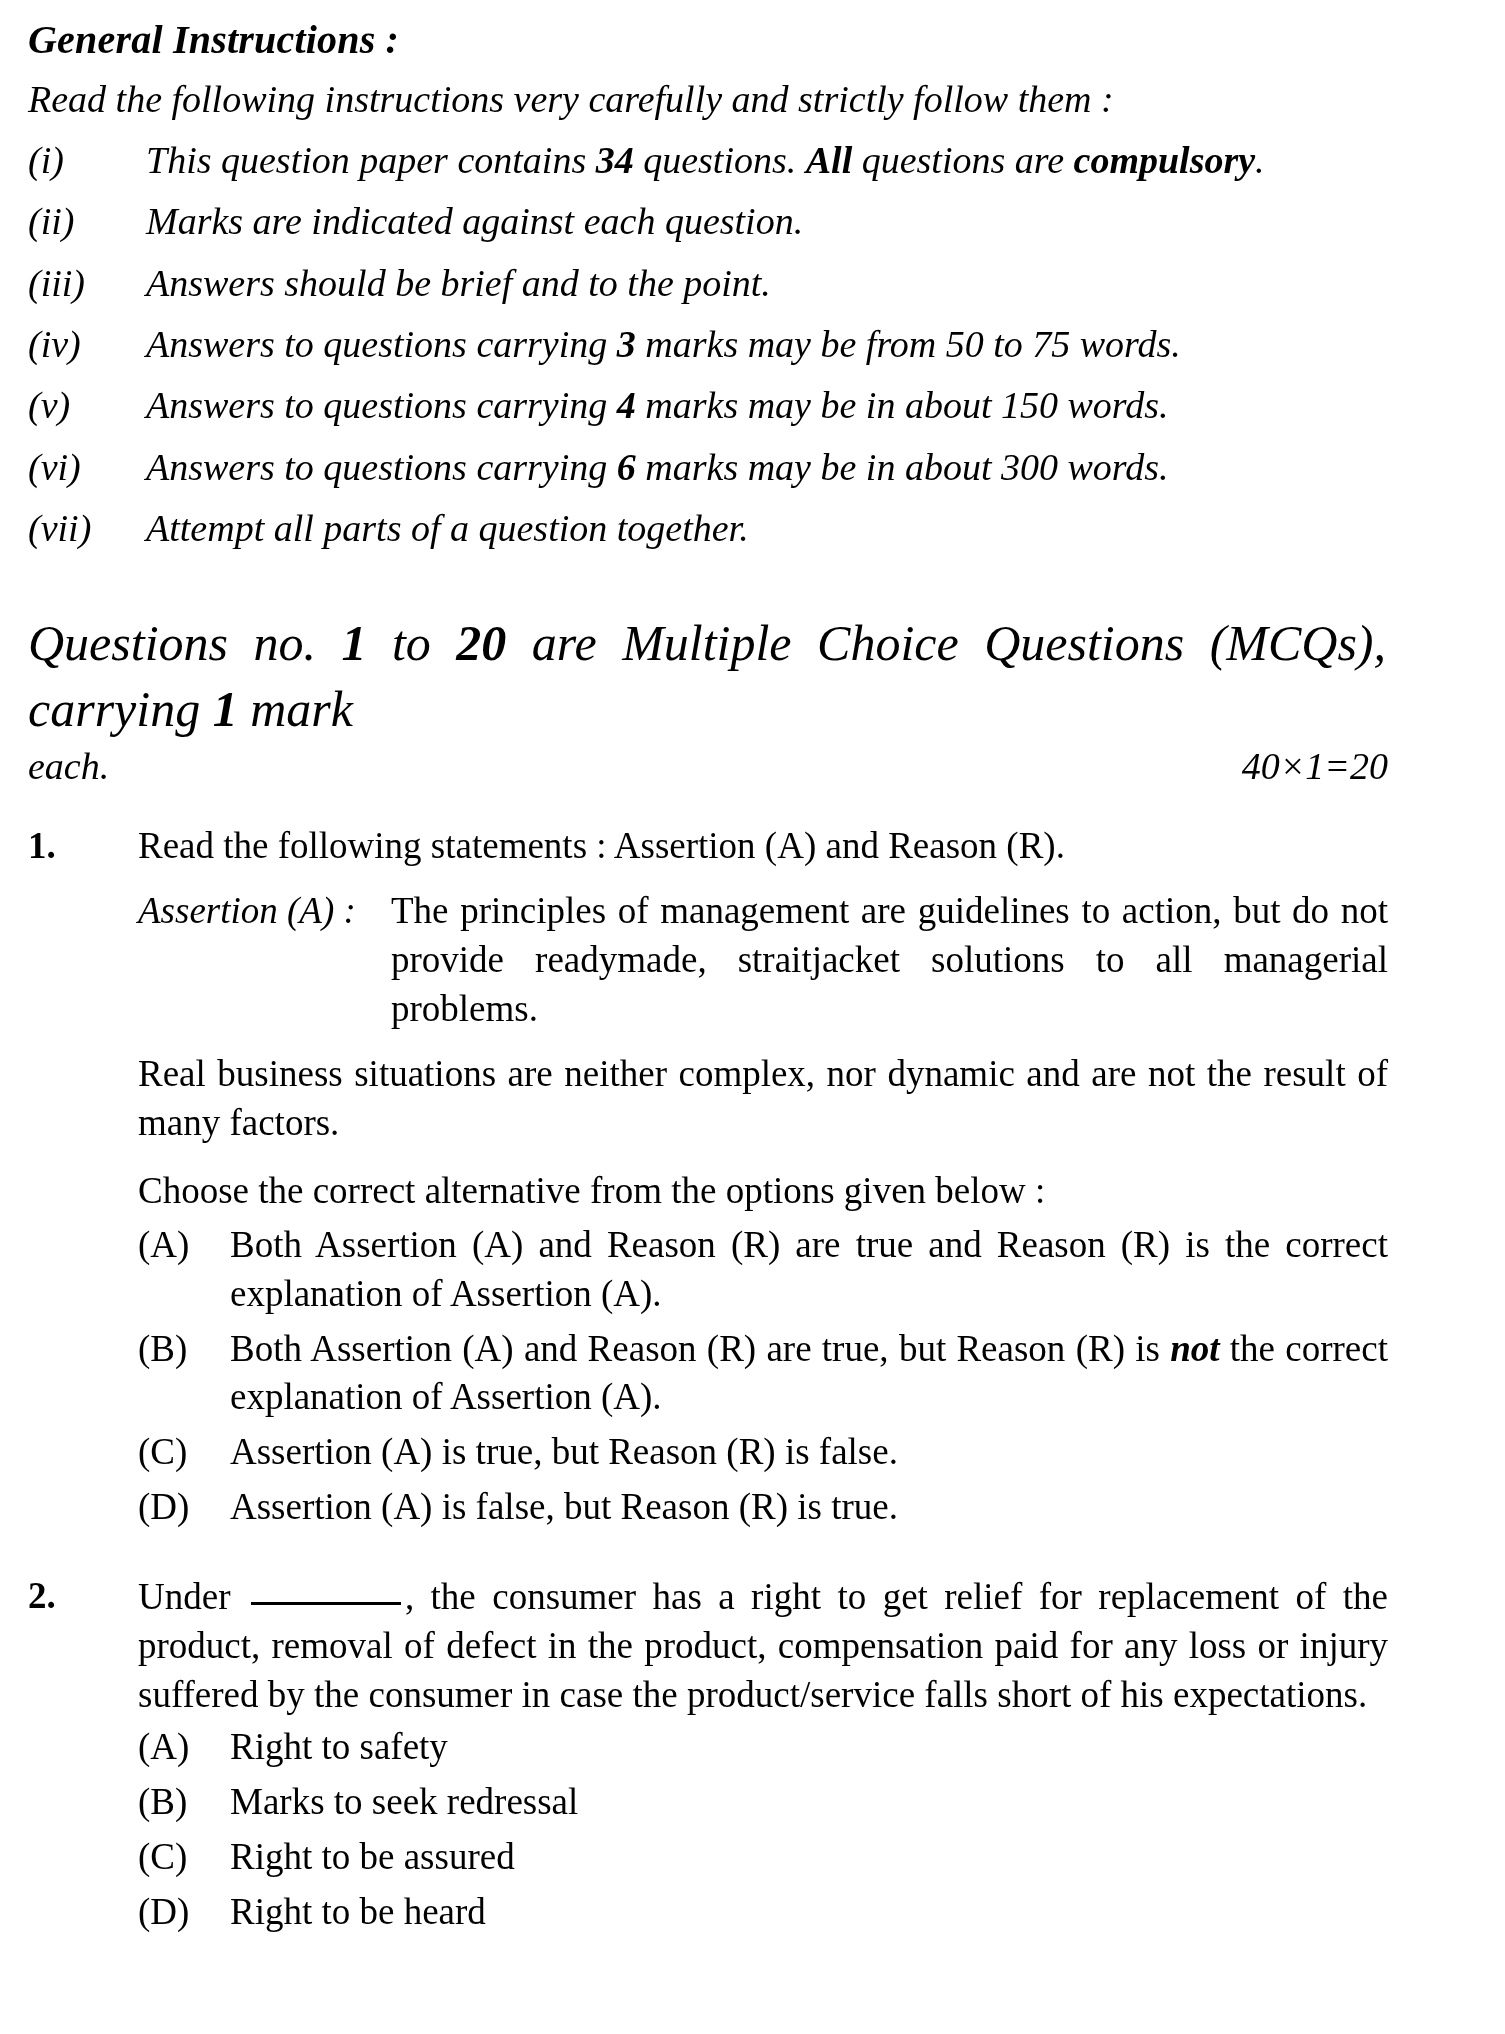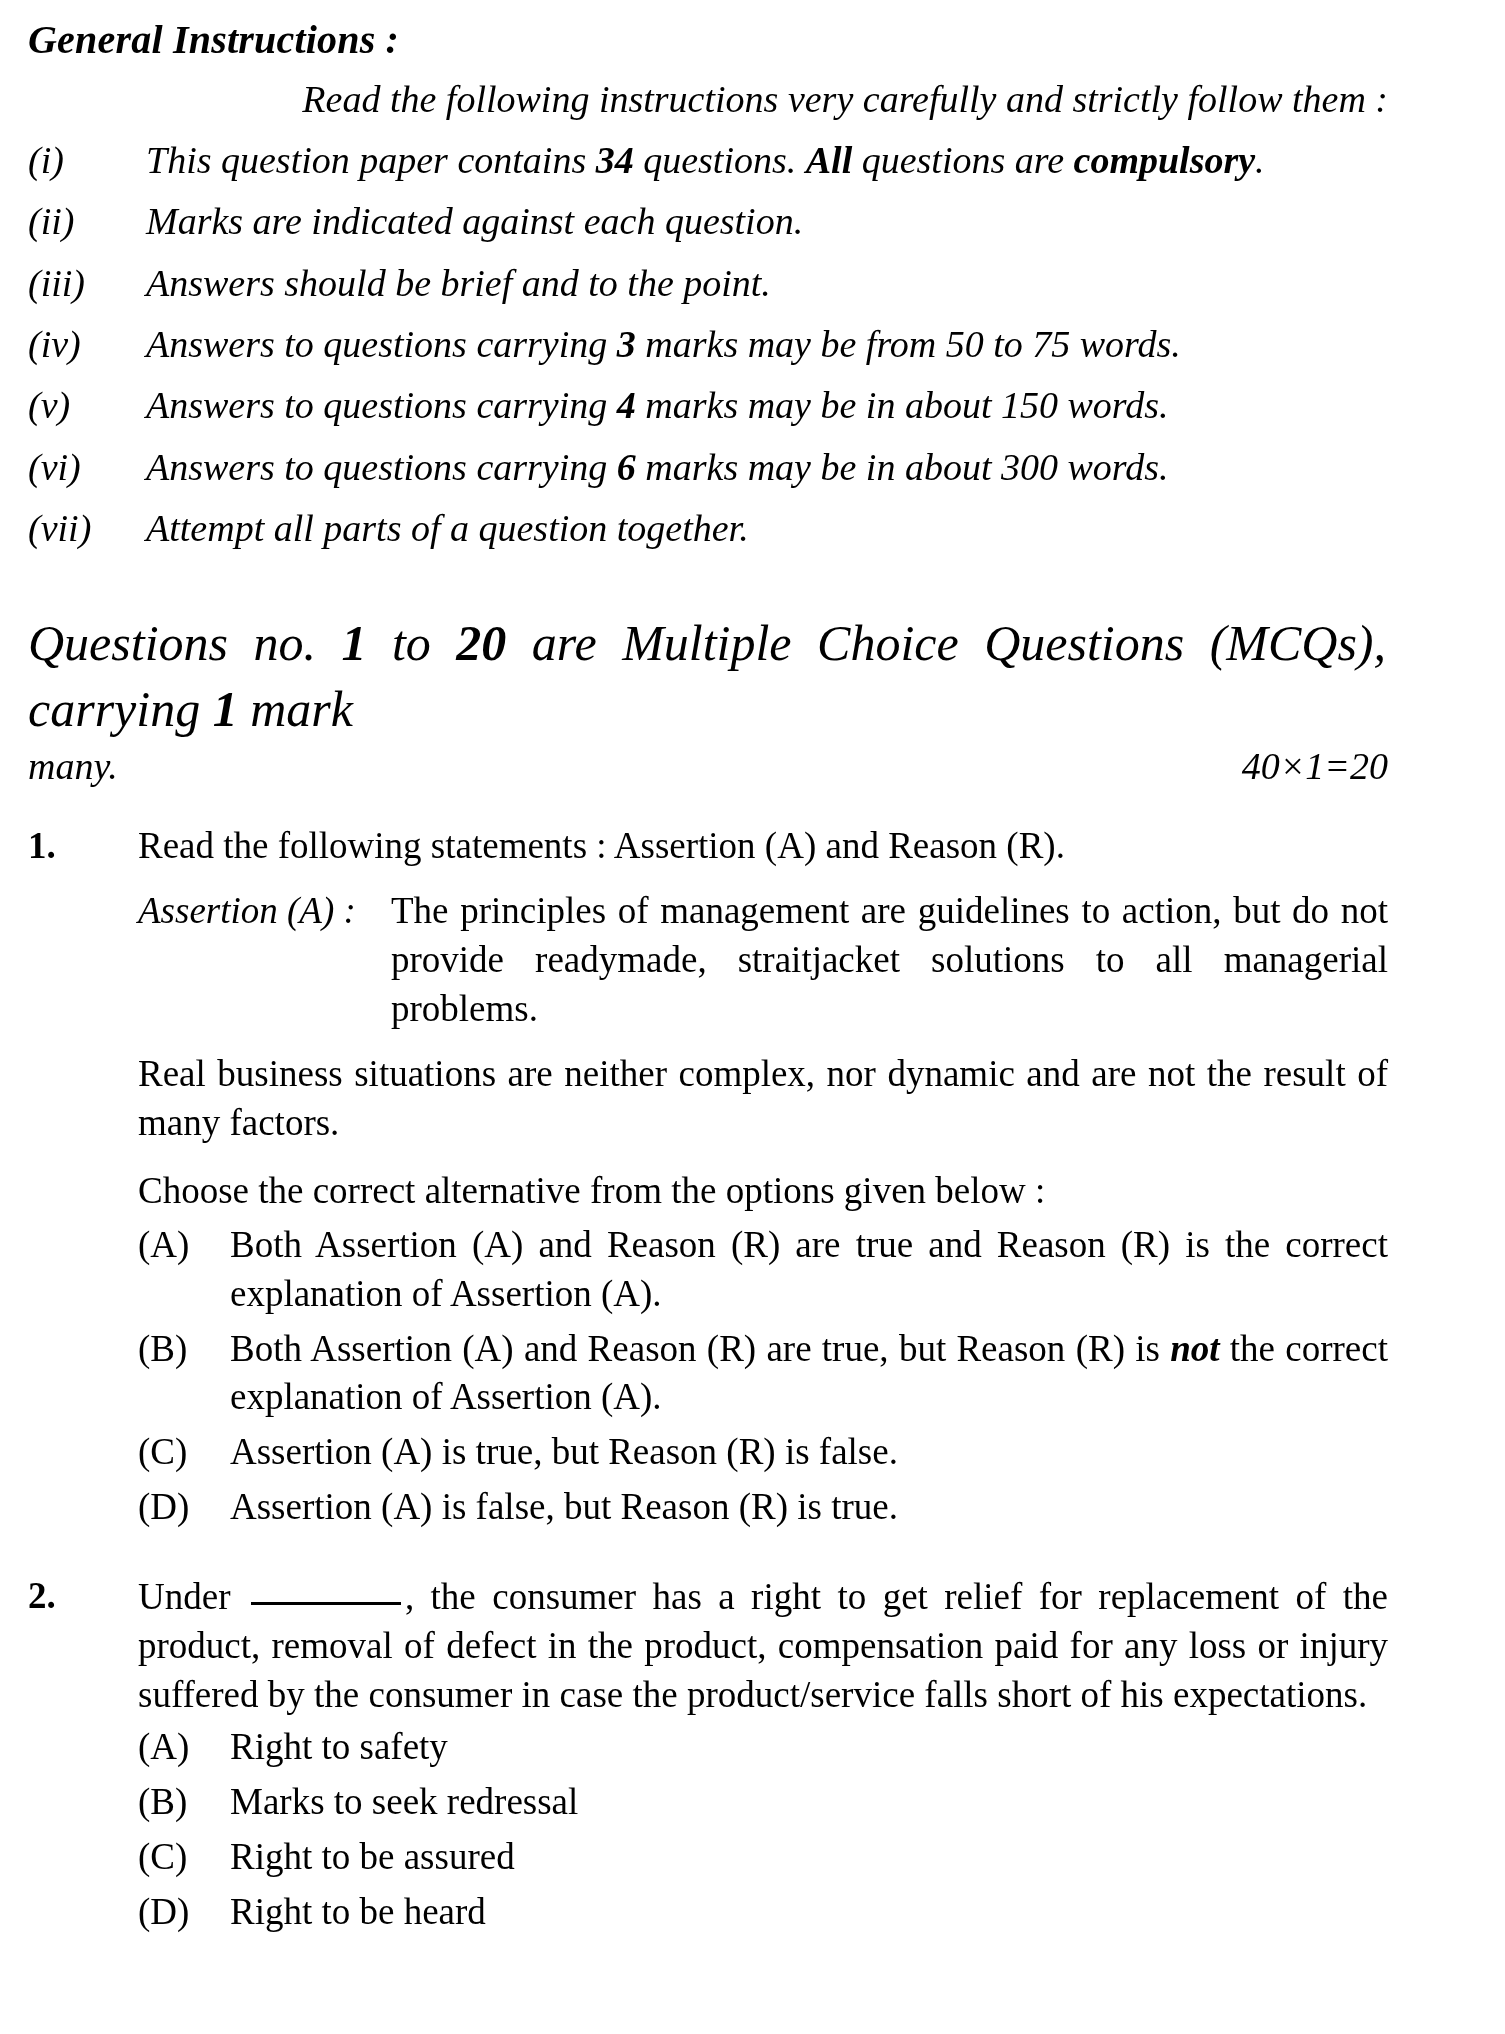--- a/index.html
+++ b/index.html
@@ -34,21 +34,20 @@
     font-style: italic;
     line-height: 1.28;
     margin: 0 0 10px 0;
     letter-spacing: 0.2px;
   }
   .instr-lead {
     font-size: 38px;
     font-style: italic;
     line-height: 1.28;
     margin: 0 0 12px 0;
-    text-align: right;
   }
   .instr-list {
     margin: 0;
     padding: 0;
     list-style: none;
   }
   .instr-item {
     display: flex;
     font-size: 38px;
     font-style: italic;
@@ -209,21 +208,21 @@
 
     <li class="instr-item">
       <span class="instr-num">(vii)</span>
       <span class="instr-text">Attempt all parts of a question together.</span>
     </li>
   </ul>
 
   <div class="mcq-intro"><span>Questions no. </span><b>1</b><span> to </span><b>20</b><span> are Multiple Choice Questions (MCQs), carrying </span><b>1</b><span> mark</span></div>
 
   <div class="mcq-intro-row2">
-    <span>many.</span>
+    <span>each.</span>
     <span class="marks-right">40×1=20</span>
   </div>
 
   <div class="question">
     <div class="q-num">1.</div>
     <div class="q-body">
 
       <div class="q-line">Read the following statements : Assertion (A) and Reason (R).</div>
 
       <div class="stmt">

